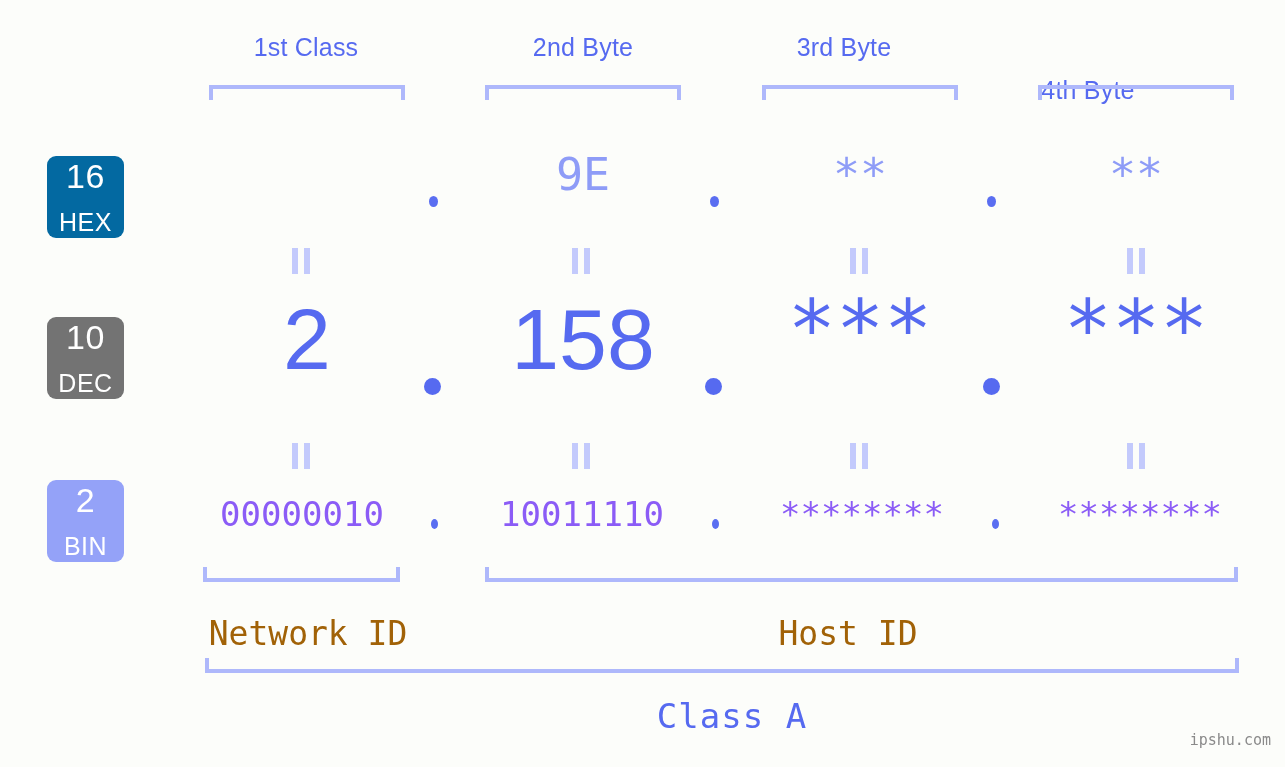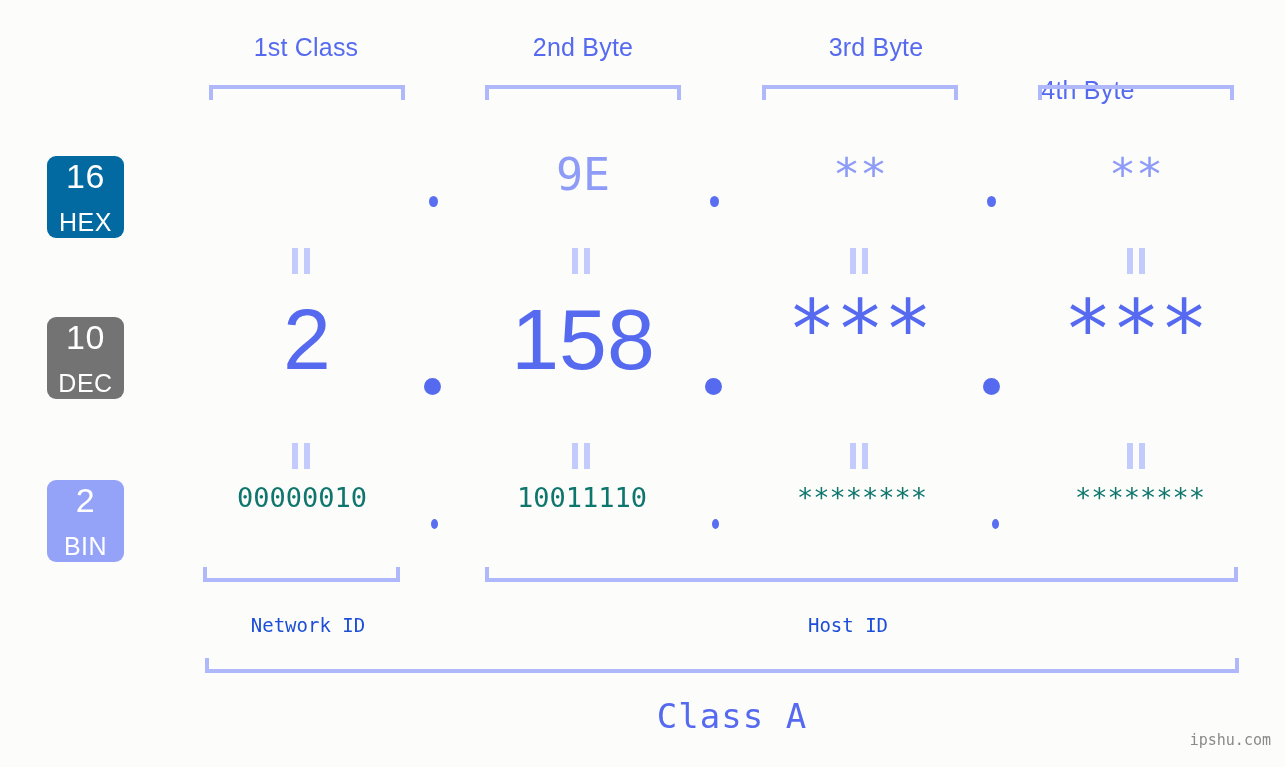--- a/index.html
+++ b/index.html
@@ -99,23 +99,23 @@
     font-size: 86px;
     color: #566af0;
     font-family: "Liberation Sans", sans-serif;
     line-height: 1;
   }
   .dec-cell.stars {
     font-family: "DejaVu Sans Mono", monospace;
     font-size: 80px;
   }
   .bin-cell {
-    top: 484px;
-    font-size: 27px;
-    color: #0f766e;
+    top: 497px;
+    font-size: 34px;
+    color: #8b5cf6;
     line-height: 1;
   }
 
   
   .dot {
     position: absolute;
     border-radius: 50%;
     background: #566af0;
   }
   .dot.hex { width: 9px; height: 11px; background: #5a6ef1; }
@@ -137,22 +137,22 @@
     display: block;
   }
   .eq i.a { left: 3px; }
   .eq i.b { left: 15px; }
 
   
   .id-label {
     position: absolute;
     text-align: center;
     font-family: "DejaVu Sans Mono", monospace;
-    font-size: 19px;
-    color: #1d4ed8;
+    font-size: 33px;
+    color: #a16207;
     white-space: nowrap;
   }
   .class-label {
     position: absolute;
     text-align: center;
     font-family: "DejaVu Sans Mono", monospace;
     font-size: 34px;
     color: #566af0;
     white-space: nowrap;
     letter-spacing: 1px;
@@ -169,21 +169,21 @@
     white-space: nowrap;
   }
 </style>
 </head>
 <body>
 
 <div id="stage">
 
   <div class="byte-label" style="left:186px;">1st Class</div>
   <div class="byte-label" style="left:463px;">2nd Byte</div>
-  <div class="byte-label" style="left:756px;">3rd Byte</div>
+  <div class="byte-label" style="left:724px;">3rd Byte</div>
   <div class="byte-label" style="left:968px;margin-top:43px;">4th Byte</div>
 
   <div class="bracket-down" style="left:209px;  top:85px; width:196px;"></div>
   <div class="bracket-down" style="left:485px;  top:85px; width:196px;"></div>
   <div class="bracket-down" style="left:762px;  top:85px; width:196px;"></div>
   <div class="bracket-down" style="left:1038px; top:85px; width:196px;"></div>
 
   <div class="badge" style="top:156px; background:#0369a1;">
     <span class="num">16</span>
     <span class="rad">HEX</span>

